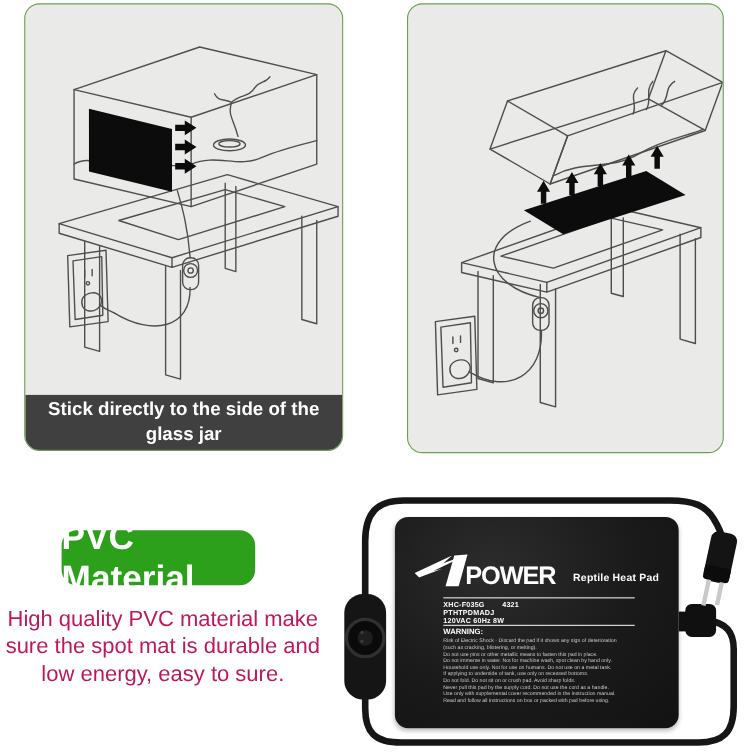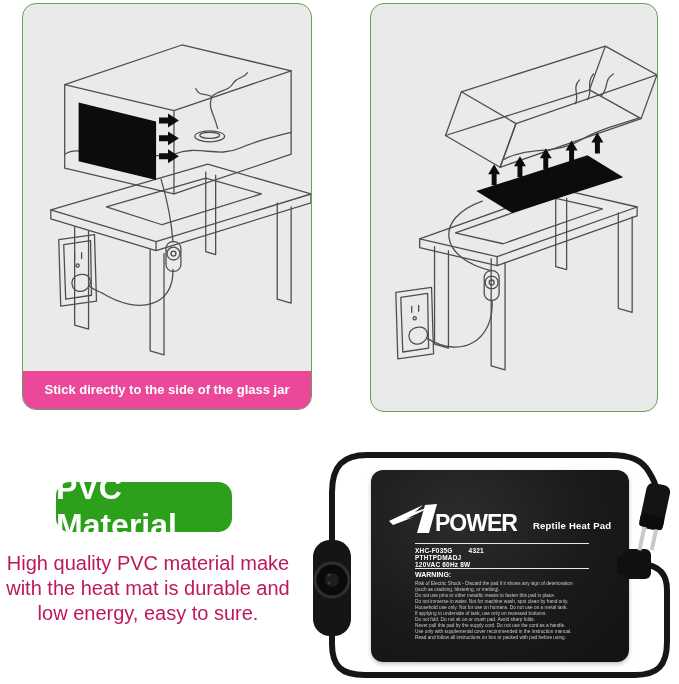--- a/index.html
+++ b/index.html
@@ -15,38 +15,38 @@
   }
   .panel.left{left:22px;}
   .panel.right{left:370px;width:288px;height:409px;}
   .panel-body{flex:1;position:relative;}
   .illus{position:absolute;left:0;top:0;width:100%;height:100%;}
   .illus path,.illus ellipse,.illus rect,.illus circle{
     stroke:#4e4e4e;stroke-width:1.3;fill:none;stroke-linejoin:round;stroke-linecap:round;
   }
   .illus .solid{fill:#0c0c0c;stroke:none;}
   .banner{
-    background:#ec4899;color:#ffffff;font-weight:bold;font-size:13px;
+    background:#404040;color:#ffffff;font-weight:bold;font-size:17px;
     display:flex;flex-direction:column;align-items:center;justify-content:center;
     text-align:center;padding:2px 4px;min-height:38px;line-height:1.35;box-sizing:border-box;
   }
   
   .pvc-badge{
     position:absolute;left:56px;top:482px;width:176px;height:50px;
     background:#2da01b;border-radius:14px;color:#fff;font-size:32px;font-weight:bold;
     display:flex;align-items:center;justify-content:center;
   }
   .pvc-text{
     position:absolute;left:0;top:551px;width:296px;text-align:center;
     font-size:20px;line-height:25px;color:#be185d;
   }
   
   .product{position:absolute;left:311px;top:428px;width:368px;height:256px;}
   .heatpad{
-    position:absolute;left:60px;top:42px;width:258px;height:192px;border-radius:12px;
+    position:absolute;left:48px;top:42px;width:258px;height:192px;border-radius:12px;
     background:radial-gradient(ellipse at 35% 25%, #2c2c2c 0%, #1a1a1a 55%, #121212 100%);
     box-shadow:0 2px 4px rgba(0,0,0,.25);
   }
   .cordsvg{position:absolute;left:0;top:0;width:368px;height:256px;}
   .brand-logo{position:absolute;left:18px;top:34px;width:124px;height:34px;overflow:visible;}
   .prod-name{position:absolute;left:136px;top:50px;color:#fff;font-size:9.5px;font-weight:bold;letter-spacing:.2px;white-space:nowrap;margin-left:26px;}
   .rule{position:absolute;left:44px;width:174px;height:1px;background:#e8e8e8;}
   .rule.r1{top:73px;} .rule.r2{top:98px;}
   .model{position:absolute;left:44px;top:77px;color:#fff;font-size:6.5px;font-weight:bold;line-height:7px;letter-spacing:.2px;}
   .model .gap{margin-left:16px;}
@@ -163,21 +163,21 @@
       </g>
     </svg>
   </div>
 </div>
 
 <div class="pvc-badge">
   <span>PVC Material</span>
 </div>
 <div class="pvc-text">
   <div>High quality PVC material make</div>
-  <div>with the heat mat is durable and</div>
+  <div>sure the spot mat is durable and</div>
   <div>low energy, easy to sure.</div>
 </div>
 
 <div class="product">
 
   <div class="heatpad">
     <svg class="brand-logo" viewBox="0 0 124 34">
       <polygon points="0,17 34,1 26,8 48,0 17,15 25,13 4,21" fill="#ffffff"></polygon>
       <polygon points="36,1 48,0 40,29 28,29" fill="#ffffff"></polygon>
       <text x="46" y="27" font-size="23" font-weight="bold" letter-spacing="-1" fill="#ffffff" font-family="Liberation Sans, sans-serif">POWER</text>

